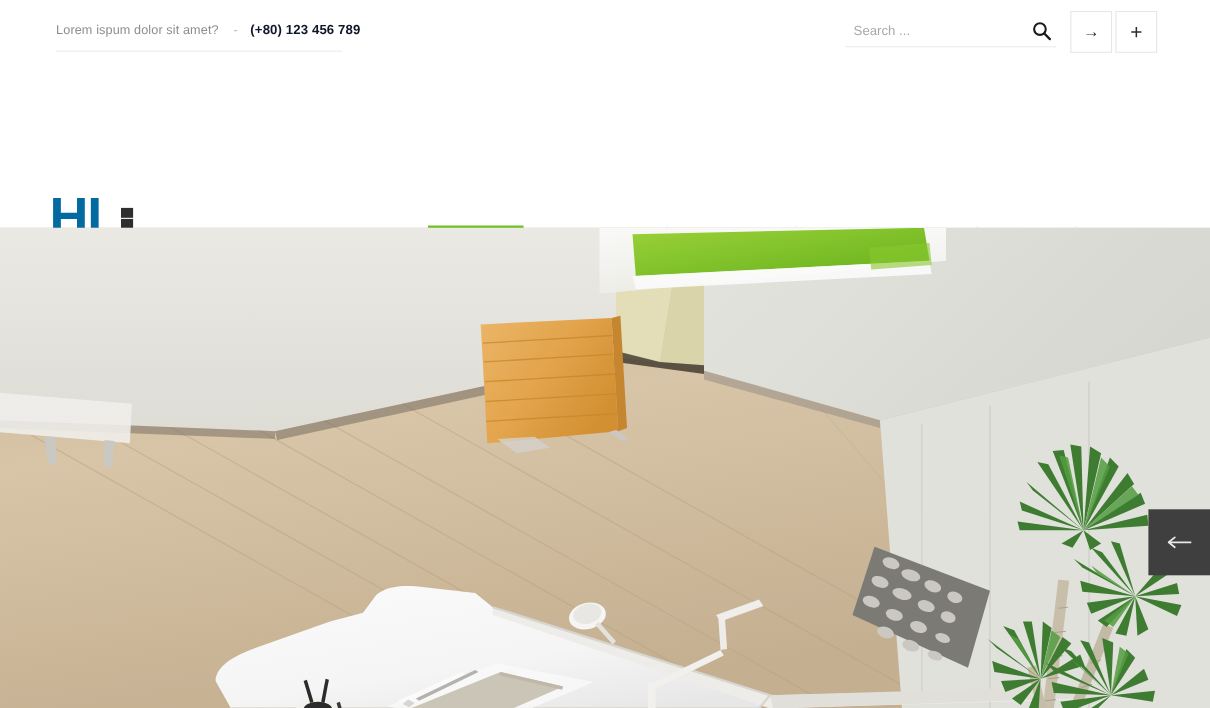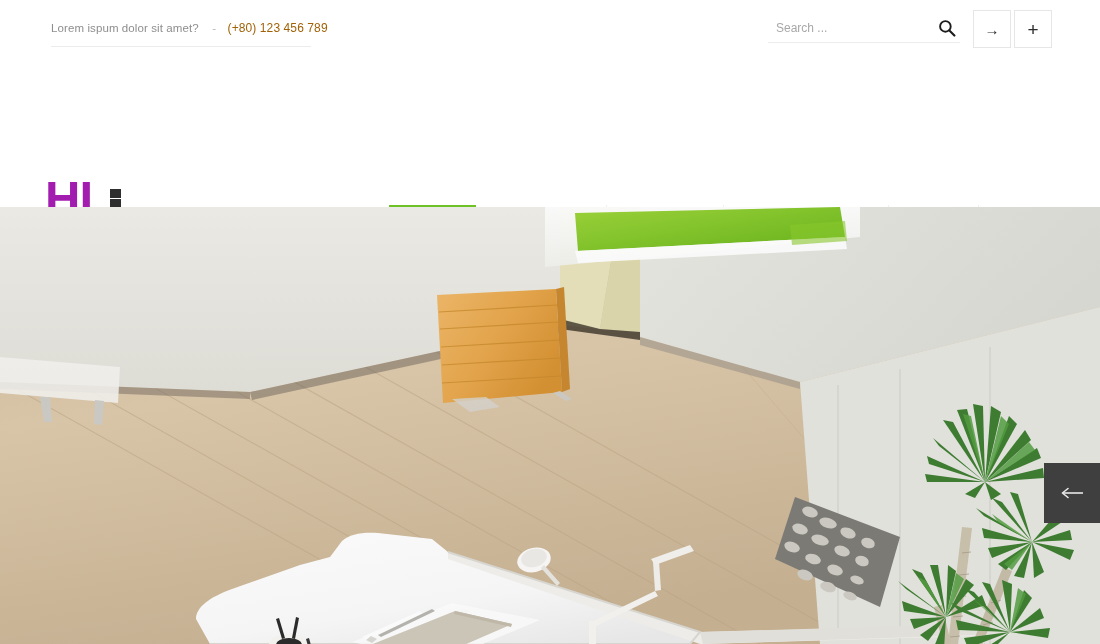--- a/index.html
+++ b/index.html
@@ -45,22 +45,22 @@
   }
 
   .topbar-sep {
     font-size: 11.5px;
     color: #b5b5b5;
     margin: 0 7px 0 9px;
   }
 
   .topbar-phone {
     font-size: 12px;
-    color: #a16207;
-    font-weight: normal;
+    color: #0f172a;
+    font-weight: bold;
     letter-spacing: .1px;
   }
 
   
   .search-wrap {
     position: absolute;
     left: 768px; top: 14px;
     width: 192px;
     height: 29px;
     border-bottom: 1px solid #ececec;
@@ -118,21 +118,21 @@
     height: 150px;
     background: #ffffff;
   }
 
   .logo {
     position: absolute;
     left: 45px; top: 117px;
     font-size: 49px;
     line-height: 49px;
     font-weight: bold;
-    color: #a21caf;
+    color: #0369a1;
     letter-spacing: -1px;
     font-family: "Liberation Sans", sans-serif;
     display: flex;
     align-items: flex-end;
     user-select: none;
   }
   .logo .logo-i {
     position: relative;
     display: inline-block;
     width: 12px;

